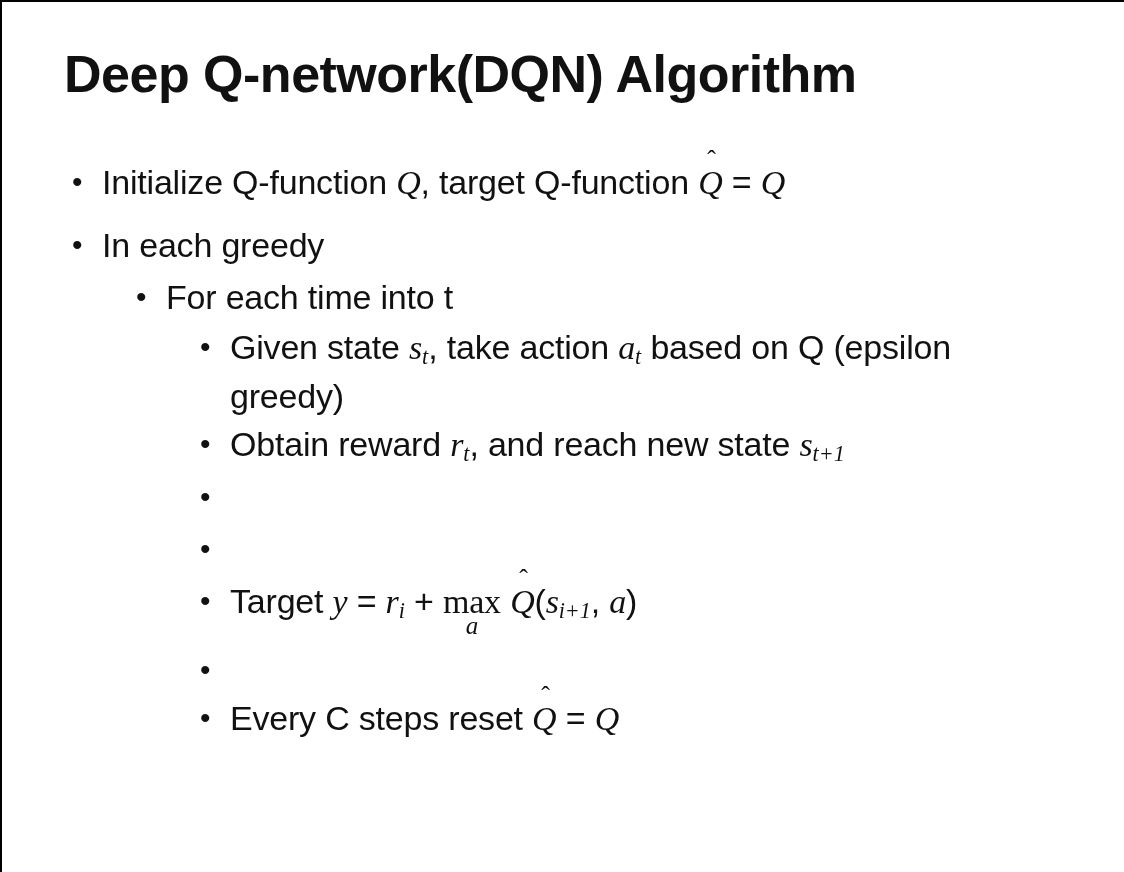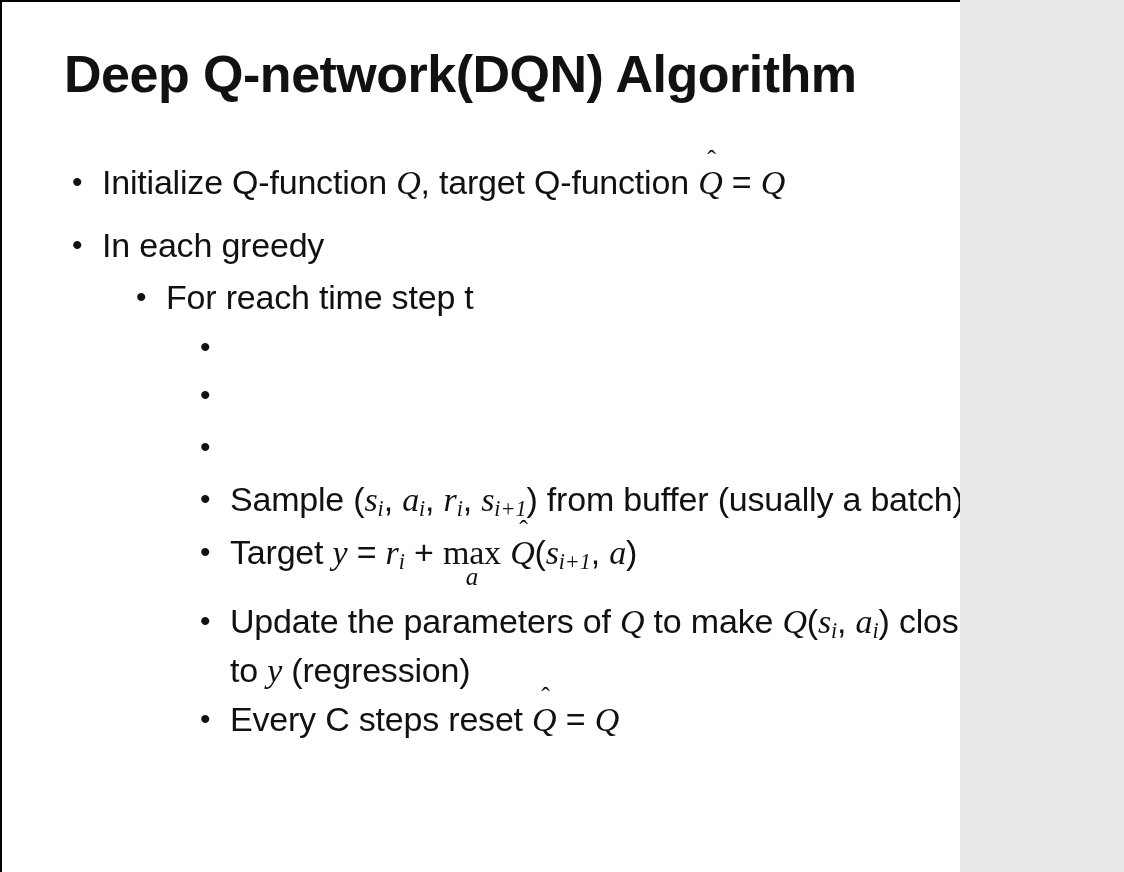--- a/index.html
+++ b/index.html
@@ -1,18 +1,18 @@
 <!DOCTYPE html>
 <html><head>
 <meta charset="utf-8">
 <style>
   html,body{margin:0;padding:0;background:#e8e8e8;}
   .slide{
     position:relative;
-    width:960px;height:872px;
+    width:1124px;height:872px;
     background:var(--bg,#ffffff);
     color:var(--fg,#111111);
     border-left:2px solid var(--edge,#000000);
     border-top:2px solid var(--edge,#000000);
     box-sizing:border-box;
     font-family:"Liberation Sans",sans-serif;
     overflow:hidden;
   }
   .title{
     position:absolute;left:62px;top:42px;margin:0;
@@ -62,41 +62,41 @@
       <div class="bullet-row lvl1 b0">
         <span class="dot">•</span>
         <div class="btext">Initialize Q-function <span class="mvar">Q</span>, target Q-function <span class="mhat"><span class="hatmark">ˆ</span><span class="mvar">Q</span></span> = <span class="mvar">Q</span></div>
       </div>
       <div class="bullet-row lvl1 b1">
         <span class="dot">•</span>
         <div class="btext">In each greedy</div>
       </div>
       <div class="bullet-row lvl2 b2">
         <span class="dot">•</span>
-        <div class="btext">For reach time step t</div>
+        <div class="btext">For each time into t</div>
       </div>
       <div class="bullet-row lvl3 b3">
         <span class="dot">•</span>
+        <div class="btext">Given state <span class="mvar">s</span><sub class="msub">t</sub>, take action <span class="mvar">a</span><sub class="msub">t</sub> based on Q (epsilon<br>greedy)</div>
       </div>
       <div class="bullet-row lvl3 b4">
         <span class="dot">•</span>
+        <div class="btext">Obtain reward <span class="mvar">r</span><sub class="msub">t</sub>, and reach new state <span class="mvar">s</span><sub class="msub">t+1</sub></div>
       </div>
       <div class="bullet-row lvl3 b5">
         <span class="dot">•</span>
       </div>
       <div class="bullet-row lvl3 b6">
         <span class="dot">•</span>
-        <div class="btext">Sample (<span class="mvar">s</span><sub class="msub">i</sub>, <span class="mvar">a</span><sub class="msub">i</sub>, <span class="mvar">r</span><sub class="msub">i</sub>, <span class="mvar">s</span><sub class="msub">i+1</sub>) from buffer (usually a batch)</div>
       </div>
       <div class="bullet-row lvl3 b7">
         <span class="dot">•</span>
         <div class="btext">Target <span class="mvar">y</span> = <span class="mvar">r</span><sub class="msub">i</sub> + <span class="limop"><span class="lop">max</span><span class="lunder">a</span></span> <span class="mhat"><span class="hatmark">ˆ</span><span class="mvar">Q</span></span>(<span class="mvar">s</span><sub class="msub">i+1</sub>, <span class="mvar">a</span>)</div>
       </div>
       <div class="bullet-row lvl3 b8">
         <span class="dot">•</span>
-        <div class="btext">Update the parameters of <span class="mvar">Q</span> to make <span class="mvar">Q</span>(<span class="mvar">s</span><sub class="msub">i</sub>, <span class="mvar">a</span><sub class="msub">i</sub>) close<br>to <span class="mvar">y</span> (regression)</div>
       </div>
       <div class="bullet-row lvl3 b9">
         <span class="dot">•</span>
         <div class="btext">Every C steps reset <span class="mhat"><span class="hatmark">ˆ</span><span class="mvar">Q</span></span> = <span class="mvar">Q</span></div>
       </div>
     </div>
 </div>
 
 </body></html>

